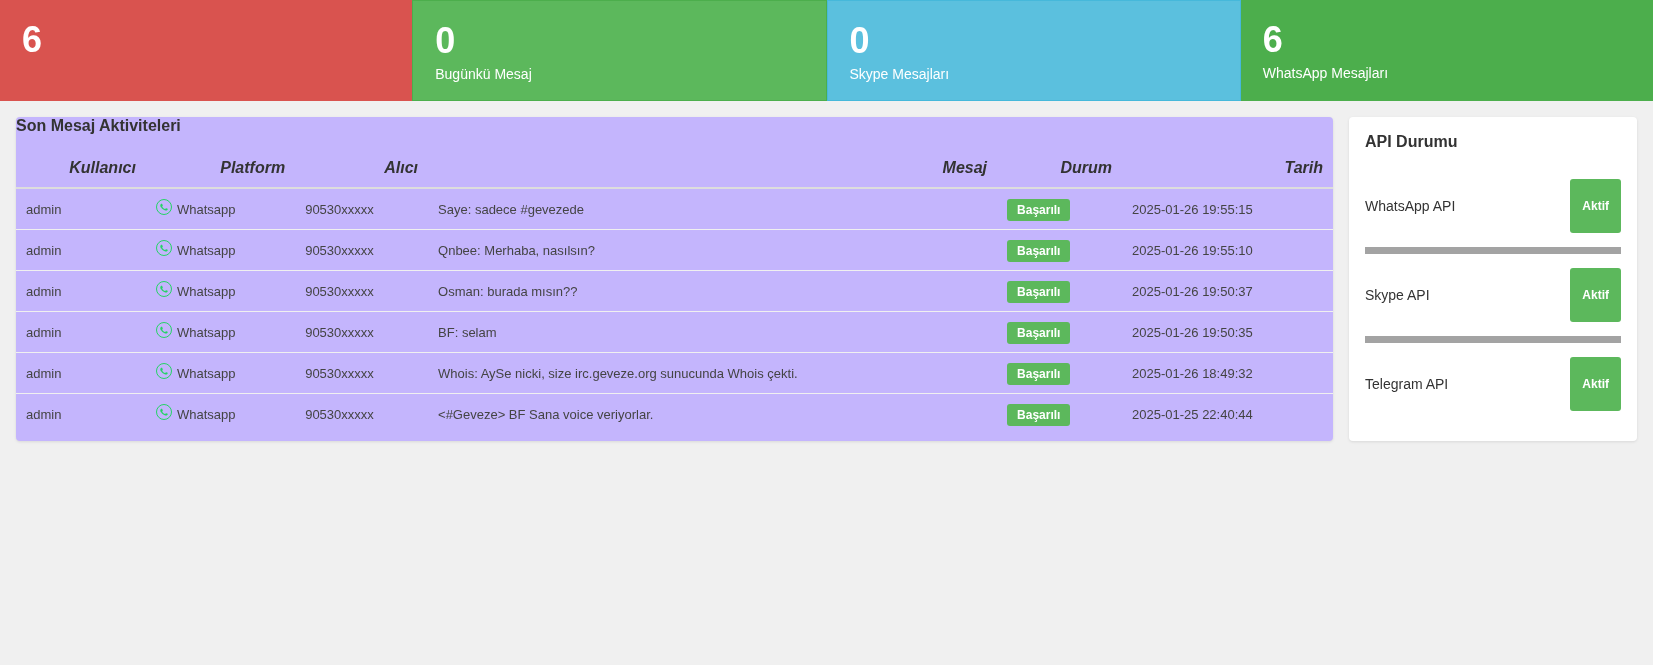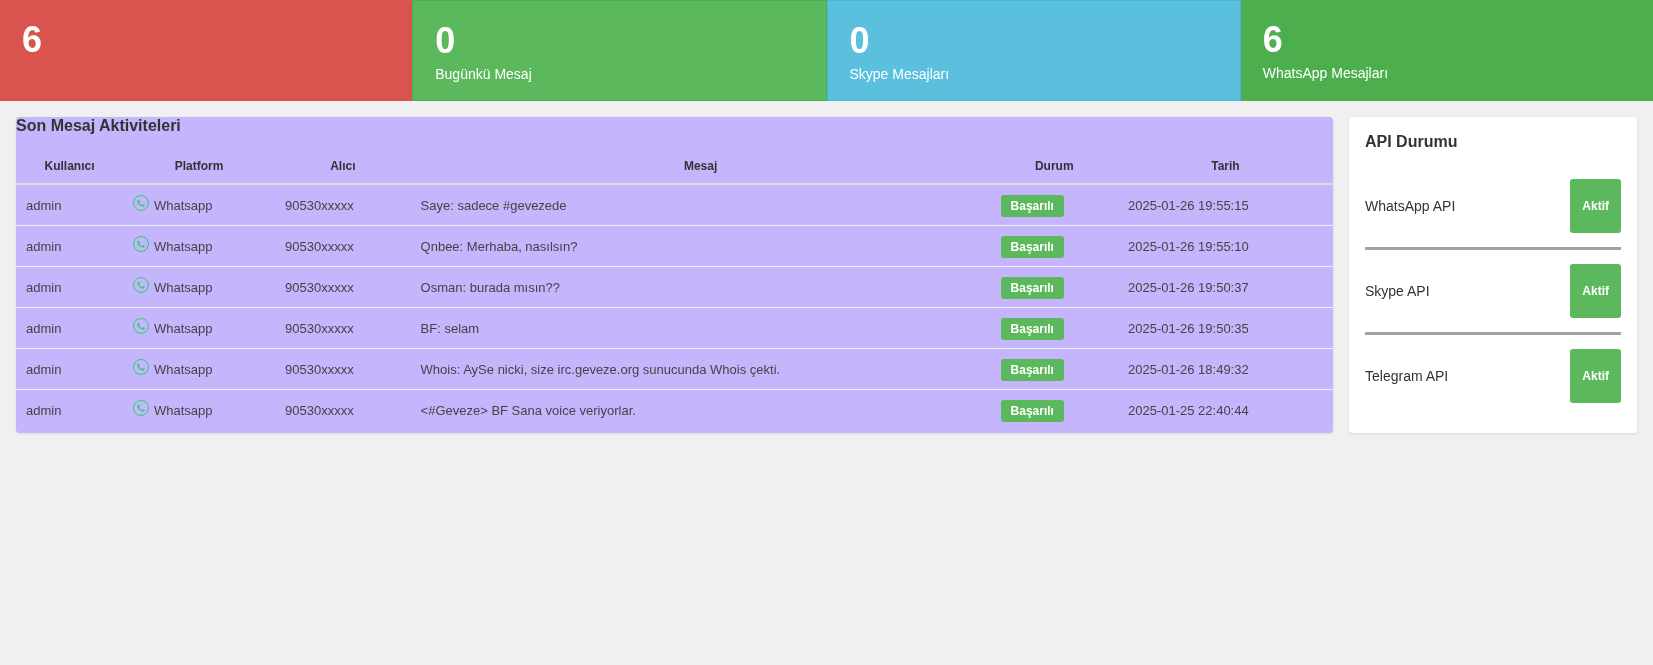--- a/index.html
+++ b/index.html
@@ -61,25 +61,26 @@
     }
 
     table {
       width: 100%;
       border-collapse: collapse;
     }
     thead tr {
       border-bottom: 2px solid #ddd;
     }
     th {
-      text-align: center;
+      text-align: right;
       padding: 10px 10px;
       font-weight: bold;
       color: #333;
-      font-size: 12px;
+      font-size: 16px;
+      font-style: italic;
     }
     td {
       padding: 10px 10px;
       border-bottom: 1px solid #f0f0f0;
       color: #444;
       font-size: 13px;
     }
     tr:last-child td { border-bottom: none; }
 
     .platform-cell {
@@ -100,21 +101,21 @@
       font-size: 12px;
       font-weight: bold;
       white-space: nowrap;
     }
 
     .api-row {
       display: flex;
       align-items: center;
       justify-content: space-between;
       padding: 14px 0;
-      border-bottom: 3px solid #a3a3a3;
+      border-bottom: 7px solid #a3a3a3;
     }
     .api-row:last-child { border-bottom: none; }
     .api-name {
       color: #333;
       font-size: 14px;
     }
     .badge-aktif {
       background: #5cb85c;
       color: white;
       padding: 20px 12px;

